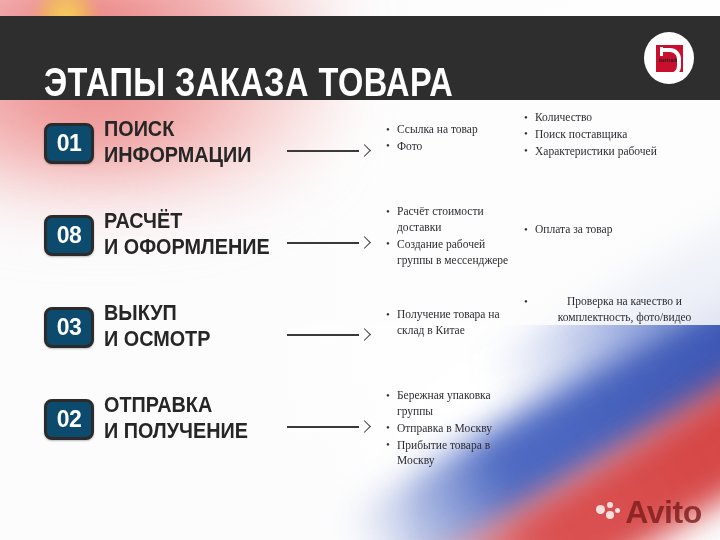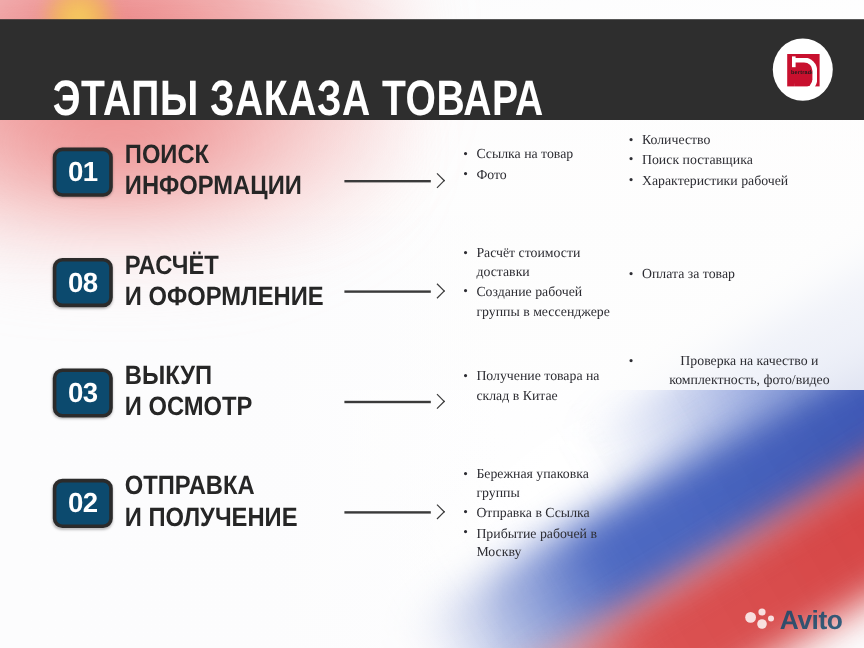--- a/index.html
+++ b/index.html
@@ -277,22 +277,22 @@
     position: absolute;
     border-radius: 50%;
     background: #ffffff;
     display: block;
   }
   .wm-dots i:nth-child(1){ left:0;  top:3px;  width:9px;  height:9px; }
   .wm-dots i:nth-child(2){ left:11px;top:0;   width:6px;  height:6px; }
   .wm-dots i:nth-child(3){ left:10px;top:9px; width:8px;  height:8px; }
   .wm-dots i:nth-child(4){ left:19px;top:6px; width:5px;  height:5px; }
   .wm-text {
-    color: #0c4a6e;
-    font-size: 22px;
+    color: #7f1d1d;
+    font-size: 32px;
     font-weight: bold;
     letter-spacing: -0.4px;
     line-height: 1;
   }
 </style>
 </head>
 <body>
 
 <div id="canvas">
 
@@ -397,22 +397,22 @@
         <div>ОТПРАВКА</div>
         <div>И ПОЛУЧЕНИЕ</div>
       </div>
       <div class="arrow">
         <span class="shaft"></span>
         <span class="head"></span>
       </div>
       <div class="col col-a">
         <ul>
           <li>Бережная упаковка группы</li>
-          <li>Отправка в Ссылка</li>
-          <li>Прибытие рабочей в Москву</li>
+          <li>Отправка в Москву</li>
+          <li>Прибытие товара в Москву</li>
         </ul>
       </div>
     </div>
 
   </div>
 
   <div class="watermark">
     <span class="wm-dots">
       <i></i>
       <i></i>

